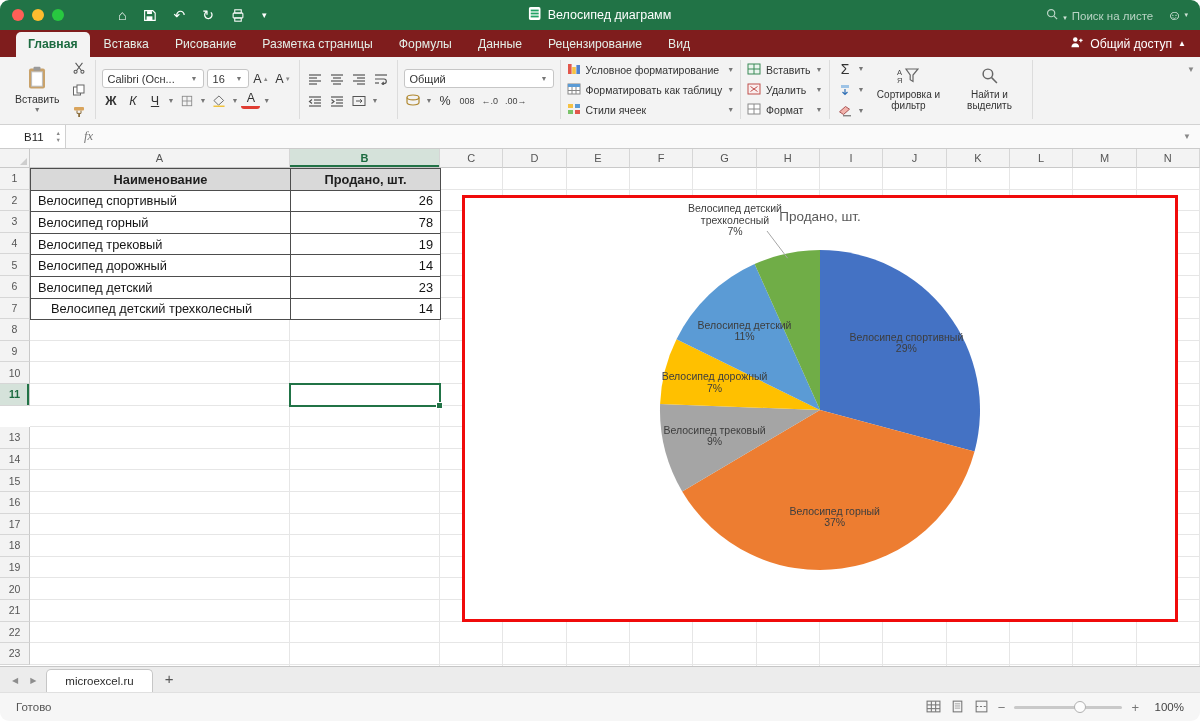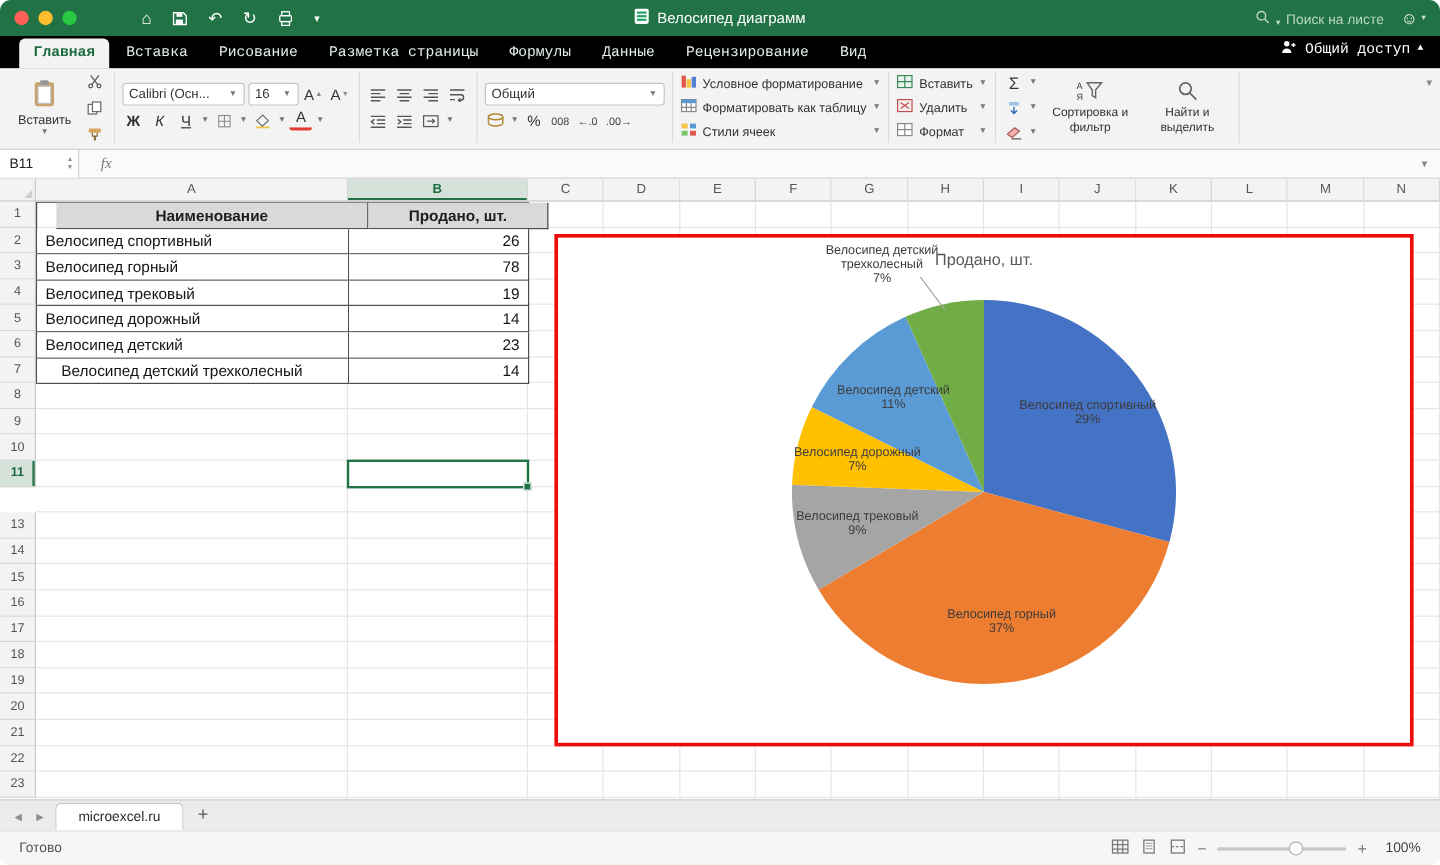--- a/index.html
+++ b/index.html
@@ -14,21 +14,21 @@
   .light.red{ background:#ff5f57; } .light.yellow{ background:#febc2e; } .light.green{ background:#28c840; }
   .tb-icons { display:flex; gap:17px; margin-left:42px; align-items:center; font-size:14px; color:#ffffff; }
   .tb-icons > span { display:inline-flex; align-items:center; }
   .tb-title { position:absolute; left:50%; transform:translateX(-50%); display:flex; gap:7px; align-items:center; font-size:12.5px; color:#fff; }
   .tb-right { margin-left:auto; display:flex; align-items:center; gap:14px; padding-right:12px; }
   .searchbox { display:flex; align-items:flex-end; gap:5px; color:#b9d4c5; font-size:11.5px; }
   .smiley { display:flex; align-items:center; gap:3px; font-size:14px; color:#fff; }
   .tinychev { font-size:7px; color:#cfe3d7; }
 
   
-  .tabbar { height:27px; background:#000000; display:flex; padding:0 14px 0 16px; flex:0 0 auto;font-family:Liberation Mono, monospace; }
+  .tabbar { height:27px; background:#7f1d1d; display:flex; align-items:flex-end; padding:0 14px 0 16px; flex:0 0 auto; }
   .tabs-wrap { display:flex; align-items:flex-end; gap:2px; }
   .rtab { padding:5px 12px 6px; font-size:12.2px; color:#e4efe8; border-radius:5px 5px 0 0; white-space:nowrap; }
   .rtab.active { background:#f3f3f3; color:#1c6b40; font-weight:700; }
   .share { margin-left:auto; display:flex; align-items:center; gap:6px; font-size:12.2px; color:#fff; padding-bottom:6px; }
   .share .up { font-size:8px; }
 
   
   .ribbon { height:68px; background:#f3f3f3; display:flex; align-items:stretch; padding:3px 14px 5px 4px; border-bottom:1px solid #d2d2d2; position:relative; flex:0 0 auto; }
   .group { display:flex; flex-direction:column; justify-content:center; gap:3px; padding:1px 6px; border-right:1px solid #dcdcdc; }
   .row { display:flex; align-items:center; gap:3px; }
@@ -45,39 +45,39 @@
   .srow { display:flex; align-items:center; gap:5px; font-size:10.5px; color:#333; height:18px; white-space:nowrap; }
   .srow .car { margin-left:auto; }
   .editg { flex-direction:row; gap:7px; align-items:center; }
   .edcol { display:flex; flex-direction:column; gap:2px; }
   .ed { display:flex; flex-direction:column; align-items:center; gap:2px; width:74px; text-align:center; font-size:10px; color:#333; line-height:1.15; }
   .ribchev { position:absolute; right:5px; top:8px; font-size:8px; color:#888; }
   .svgi { width:14px; height:12px; }
 
   
   .fbar { height:24px; background:#fafafa; border-bottom:1px solid #cbcbcb; display:flex; align-items:center; flex:0 0 auto; }
-  .namebox { width:66px; height:100%; background:#fff; border-right:1px solid #d0d0d0; display:flex; align-items:center; justify-content:space-between; padding:0 4px 0 8px; font-size:11.5px; color:#222; }
+  .namebox { width:66px; height:100%; background:#fff; border-right:1px solid #d0d0d0; display:flex; align-items:center; justify-content:space-between; padding:0 4px 0 24px; font-size:11.5px; color:#222; }
   .stepper { display:flex; flex-direction:column; font-size:5.5px; color:#888; line-height:1.2; }
   .fx { font-family:"Liberation Serif", serif; font-style:italic; font-size:12.5px; color:#777; margin-left:18px; }
   .fchev { margin-left:auto; margin-right:9px; font-size:8px; color:#888; }
 
   
   .sheet { position:relative; flex:1 1 auto; background:#fff; overflow:hidden; }
   .corner { position:absolute; left:0; top:0; width:30px; height:19px; background:#f3f3f3; border-right:1px solid #c9c9c9; border-bottom:1px solid #c9c9c9; z-index:3; }
   .corner::after { content:""; position:absolute; right:2px; bottom:2px; border-left:7px solid transparent; border-bottom:7px solid #cdcdcd; }
   .colhdr { position:absolute; top:0; height:19px; background:#f3f3f3; border-right:1px solid #d6d6d6; border-bottom:1px solid #c9c9c9; display:flex; align-items:center; justify-content:center; font-size:11px; color:#555; z-index:2; }
   .rowhdr { position:absolute; left:0; width:30px; height:21.6px; background:#f3f3f3; border-right:1px solid #c9c9c9; border-bottom:1px solid #d6d6d6; display:flex; align-items:center; justify-content:center; font-size:10.5px; color:#555; z-index:2; }
   .selhdr { background:#d5e2da; color:#1c6b40; font-weight:700; }
   .colhdr.selhdr { box-shadow:inset 0 -2px 0 #217346; }
   .rowhdr.selhdr { box-shadow:inset -2px 0 0 #217346; }
   .vline { position:absolute; top:19px; bottom:0; width:1px; background:#e6e6e6; z-index:0; }
   .hline { position:absolute; left:30px; right:0; height:1px; background:#e6e6e6; z-index:0; }
   .tablewrap { position:absolute; left:30px; top:19px; border-top:1px solid #4d4d4d; border-left:1px solid #4d4d4d; z-index:1; }
   .tcell { position:absolute; height:21.6px; display:flex; align-items:center; font-size:12.8px; color:#141414; background:#fff; border-right:1px solid #4d4d4d; border-bottom:1px solid #4d4d4d; padding:0 7px; }
-  .tcell.th { background:#d9d9d9; justify-content:center; font-weight:700; color:#1e1e1e;margin-left:16px; }
+  .tcell.th { background:#d9d9d9; justify-content:center; font-weight:700; color:#1e1e1e; }
   .tcell.qty { justify-content:flex-end; }
   .selection { position:absolute; border:2px solid #217346; z-index:3; }
   .selection::after { content:""; position:absolute; right:-4px; bottom:-4px; width:5px; height:5px; background:#217346; border:1px solid #fff; }
   .chartbox { position:absolute; left:462px; top:46px; width:716px; height:427px; background:#fff; border:3px solid #f00b0b; z-index:4; }
   .chart-title { position:absolute; top:11px; left:0; right:0; text-align:center; font-size:13.5px; color:#595959; z-index:1; }
   svg.pie { position:absolute; left:0; top:0; width:100%; height:100%; }
   .pielabel { font-size:10.5px; fill:#3d3d3d; }
 
   
   .sheetbar { height:26px; background:#ececec; border-top:1px solid #c6c6c6; display:flex; align-items:flex-end; padding-left:4px; flex:0 0 auto; }

